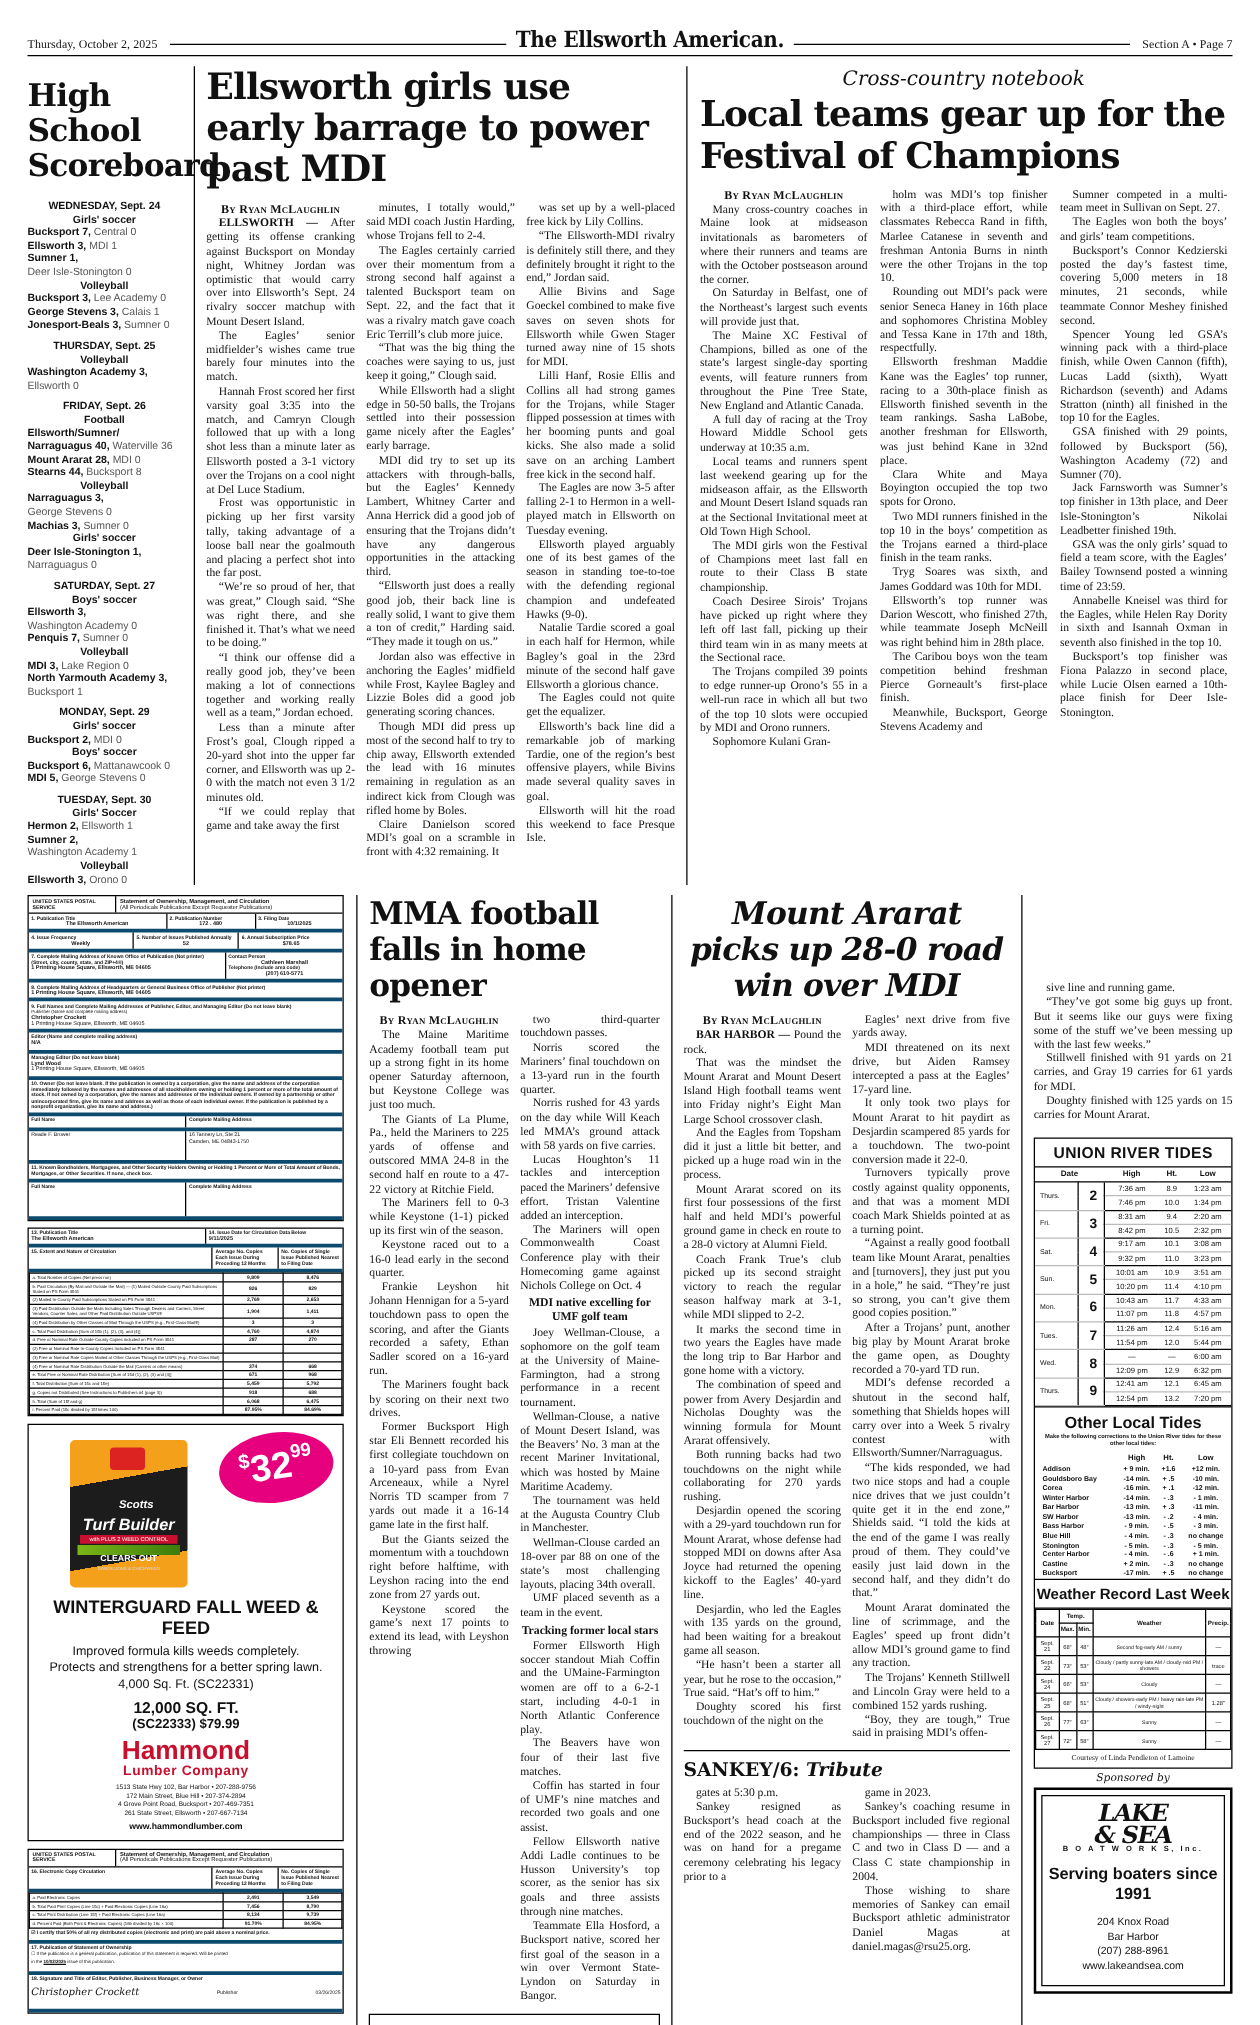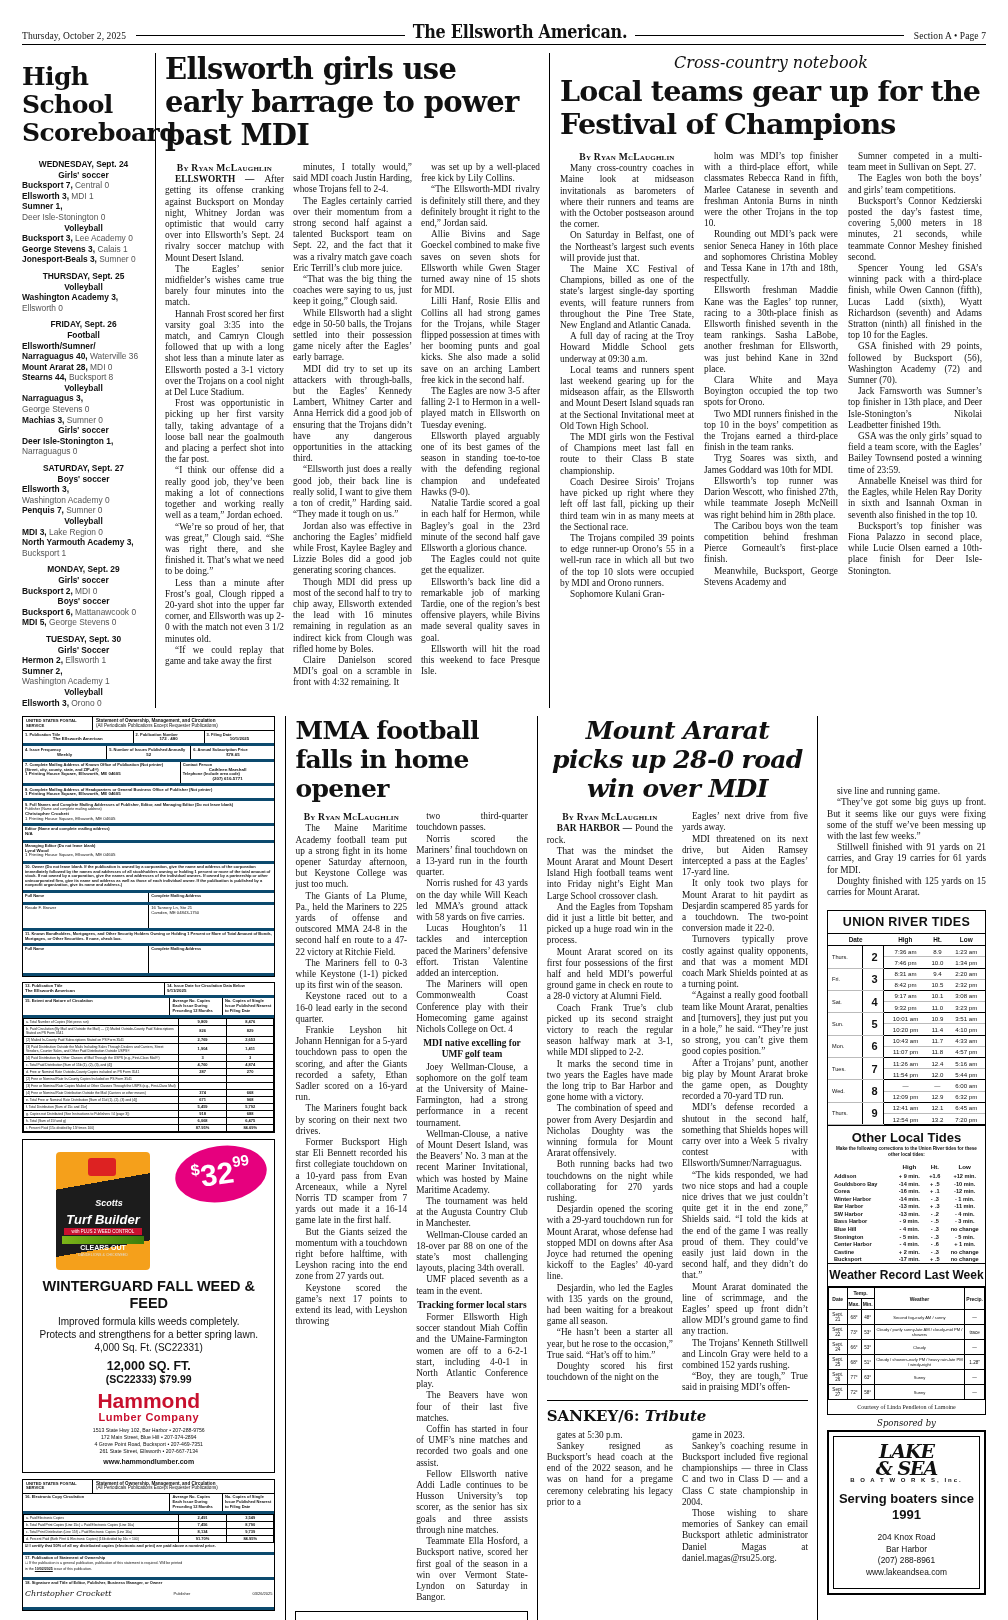--- a/index.html
+++ b/index.html
@@ -227,22 +227,22 @@
     <div style="width:394px; padding:0 9px; border-right:1.2px solid #000;">
       <div class="hl hl-main">Ellsworth girls use early barrage to power past MDI</div>
       <div style="display:flex; gap:9px;">
         <div class="col" style="flex:1">
           <div class="byline">By Ryan McLaughlin</div>
           <div id="soccer-c1">
               <p><span class="dateline">ELLSWORTH — </span>After getting its offense cranking against Bucksport on Monday night, Whitney Jordan was optimistic that would carry over into Ellsworth’s Sept. 24 rivalry soccer matchup with Mount Desert Island.</p>
               <p>The Eagles’ senior midfielder’s wishes came true barely four minutes into the match.</p>
               <p>Hannah Frost scored her first varsity goal 3:35 into the match, and Camryn Clough followed that up with a long shot less than a minute later as Ellsworth posted a 3-1 victory over the Trojans on a cool night at Del Luce Stadium.</p>
               <p>Frost was opportunistic in picking up her first varsity tally, taking advantage of a loose ball near the goalmouth and placing a perfect shot into the far post.</p>
+              <p>“We’re so proud of her, that was great,” Clough said. “She was right there, and she finished it. That’s what we need to be doing.”</p>
               <p>“I think our offense did a really good job, they’ve been making a lot of connections together and working really well as a team,” Jordan echoed.</p>
-              <p>“We’re so proud of her, that was great,” Clough said. “She was right there, and she finished it. That’s what we need to be doing.”</p>
               <p>Less than a minute after Frost’s goal, Clough ripped a 20-yard shot into the upper far corner, and Ellsworth was up 2-0 with the match not even 3 1/2 minutes old.</p>
               <p>“If we could replay that game and take away the first</p>
             </div>
         </div>
         <div class="col" style="flex:1" id="soccer-c2">
             <p>minutes, I totally would,” said MDI coach Justin Harding, whose Trojans fell to 2-4.</p>
             <p>The Eagles certainly carried over their momentum from a strong second half against a talented Bucksport team on Sept. 22, and the fact that it was a rivalry match gave coach Eric Terrill’s club more juice.</p>
             <p>“That was the big thing the coaches were saying to us, just keep it going,” Clough said.</p>
             <p>While Ellsworth had a slight edge in 50-50 balls, the Trojans settled into their possession game nicely after the Eagles’ early barrage.</p>
             <p>MDI did try to set up its attackers with through-balls, but the Eagles’ Kennedy Lambert, Whitney Carter and Anna Herrick did a good job of ensuring that the Trojans didn’t have any dangerous opportunities in the attacking third.</p>
@@ -269,21 +269,21 @@
     <div style="width:432px; padding-left:10px;">
       <div class="kicker">Cross-country notebook</div>
       <div class="hl hl-xc">Local teams gear up for the Festival of Champions</div>
       <div style="display:flex; gap:10px; margin-top:10px;">
         <div class="col" style="flex:1">
           <div class="byline">By Ryan McLaughlin</div>
           <div id="xc-c1">
               <p>Many cross-country coaches in Maine look at midseason invitationals as barometers of where their runners and teams are with the October postseason around the corner.</p>
               <p>On Saturday in Belfast, one of the Northeast’s largest such events will provide just that.</p>
               <p>The Maine XC Festival of Champions, billed as one of the state’s largest single-day sporting events, will feature runners from throughout the Pine Tree State, New England and Atlantic Canada.</p>
-              <p>A full day of racing at the Troy Howard Middle School gets underway at 09:30 a.m.</p>
+              <p>A full day of racing at the Troy Howard Middle School gets underway at 10:35 a.m.</p>
               <p>Local teams and runners spent last weekend gearing up for the midseason affair, as the Ellsworth and Mount Desert Island squads ran at the Sectional Invitational meet at Old Town High School.</p>
               <p>The MDI girls won the Festival of Champions meet last fall en route to their Class B state championship.</p>
               <p>Coach Desiree Sirois’ Trojans have picked up right where they left off last fall, picking up their third team win in as many meets at the Sectional race.</p>
               <p>The Trojans compiled 39 points to edge runner-up Orono’s 55 in a well-run race in which all but two of the top 10 slots were occupied by MDI and Orono runners.</p>
               <p>Sophomore Kulani Gran-</p>
             </div>
         </div>
         <div class="col" style="flex:1" id="xc-c2">
             <p>holm was MDI’s top finisher with a third-place effort, while classmates Rebecca Rand in fifth, Marlee Catanese in seventh and freshman Antonia Burns in ninth were the other Trojans in the top 10.</p>
             <p>Rounding out MDI’s pack were senior Seneca Haney in 16th place and sophomores Christina Mobley and Tessa Kane in 17th and 18th, respectfully.</p>

